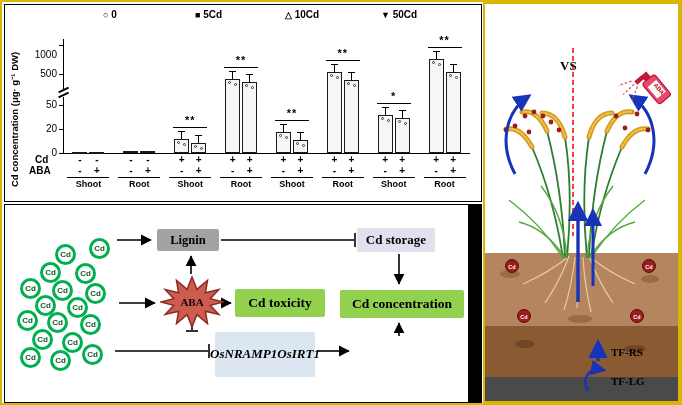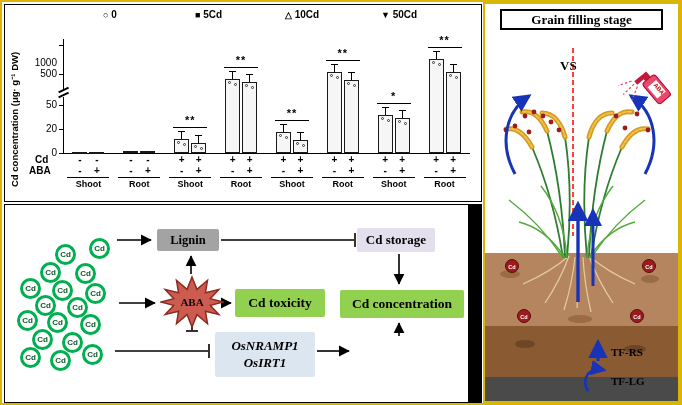--- a/index.html
+++ b/index.html
@@ -18,21 +18,21 @@
 .sign{width:12px;text-align:center}
 .tissue{border-top:1px solid #000;text-align:center;font-size:9px;font-weight:700;padding-top:1px}
 .dot{width:3px;height:3px;border-radius:50%;border:1px solid #333;background:#fff}
 .sig{text-align:center;font-size:11px;font-weight:700;letter-spacing:1px}
 .lgitem{top:4px;font-size:10px;font-weight:700;white-space:nowrap}
 .lgmark{font-size:9px}
 .breaktick{width:11px;height:1.5px;background:#000;transform:rotate(-25deg)}
 .whitegap{background:#fff}
 #ylabel{position:absolute;left:3px;top:14px;height:168px;writing-mode:vertical-rl;transform:rotate(180deg);font-size:9.5px;font-weight:700;display:flex;align-items:center}
 .node{display:flex;align-items:center;justify-content:center;font-family:"Liberation Serif",serif;font-weight:700;font-size:13px;border-radius:2px;color:#000}
-#node-genes{flex-direction:column;font-style:italic;line-height:1.25}
+#node-genes{flex-direction:row;font-style:italic;line-height:1.25}
 .cdc{width:21px;height:21px;border:3px solid var(--cd-ring,#00b050);border-radius:50%;background:#fff;color:#0f5a2a;font-size:8px;font-weight:700;display:flex;align-items:center;justify-content:center}
 .absvg{position:absolute;left:0;top:0}
 .arr{stroke:#000;stroke-width:1.6}
 .startext{font:700 11px "Liberation Serif",serif;text-anchor:middle;fill:#140303}
 #rp-title{position:absolute;left:15px;top:5px;width:163px;height:21px;border:2px solid #000;background:#fff;display:flex;align-items:center;justify-content:center;font:700 13px "Liberation Serif",serif;z-index:2}
 .vs{font:700 13px "Liberation Serif",serif;fill:#000}
 .leg{font:700 11px "Liberation Serif",serif;fill:#000}
 .cdsoil{font:700 5.5px "Liberation Sans",sans-serif;fill:#fff;text-anchor:middle}
 .spraylabel{font:700 6px "Liberation Sans",sans-serif;fill:#c00;text-anchor:start}
 </style>
@@ -54,21 +54,21 @@
         <div class="vline" style="left: 58px; top: 34px; width: 1px; height: 115px;"></div>
         <div class="hline" style="left: 54px; top: 148px; width: 4px; height: 1px;"></div>
         <div class="ticklabel" style="left: 14px; top: 142px; width: 38px;">0</div>
         <div class="hline" style="left: 54px; top: 124px; width: 4px; height: 1px;"></div>
         <div class="ticklabel" style="left: 14px; top: 118px; width: 38px;">20</div>
         <div class="hline" style="left: 54px; top: 100px; width: 4px; height: 1px;"></div>
         <div class="ticklabel" style="left: 14px; top: 94px; width: 38px;">50</div>
         <div class="hline" style="left: 54px; top: 69px; width: 4px; height: 1px;"></div>
         <div class="ticklabel" style="left: 14px; top: 63px; width: 38px;">500</div>
         <div class="hline" style="left: 54px; top: 40px; width: 4px; height: 1px;"></div>
-        <div class="ticklabel" style="left: 14px; top: 52px; width: 38px; text-align: right;">1000</div>
+        <div class="ticklabel" style="left: 14px; top: 44px; width: 38px; text-align: right;">1000</div>
         <div class="whitegap" style="left: 57px; top: 84px; width: 3px; height: 8px;"></div>
         <div class="breaktick" style="left: 53px; top: 84px;"></div>
         <div class="breaktick" style="left: 53px; top: 89px;"></div>
         <div class="rowlabel" style="left: 30px; top: 150px;">Cd</div>
         <div class="rowlabel" style="left: 24px; top: 161px;">ABA</div>
         <div class="bar" style="left: 67.4375px; top: 147.04px; width: 15px; height: 0.96px;"></div>
         <div class="sign" style="left: 68.9375px; top: 150px;">-</div>
         <div class="sign" style="left: 68.9375px; top: 161px;">-</div>
         <div class="bar" style="left: 84.4375px; top: 147.232px; width: 15px; height: 0.768px;"></div>
         <div class="sign" style="left: 85.9375px; top: 150px;">-</div>
@@ -245,21 +245,20 @@
       <span>OsIRT1</span>
     </div>
 
     <svg class="absvg" width="64" height="56" style="left:155px;top:69px">
       <polygon id="star-poly" style="fill:var(--star-fill,#cd5c50);stroke:var(--star-edge,#8e2a20)" stroke-width="1.5" points="63.0,28.0 50.4,31.4 58.8,40.5 45.4,37.2 47.5,49.7 36.9,40.6 32.0,53.0 27.1,40.6 16.5,49.7 18.6,37.2 5.2,40.5 13.6,31.4 1.0,28.0 13.6,24.6 5.2,15.5 18.6,18.8 16.5,6.3 27.1,15.4 32.0,3.0 36.9,15.4 47.5,6.3 45.4,18.8 58.8,15.5 50.4,24.6"></polygon>
       <text class="startext" x="32" y="32">ABA</text>
     </svg>
   </div>
 
   <div id="right-panel" class="panel">
-    <div id="rp-title">Grain filling stage</div>
     <svg class="absvg" width="193" height="397" viewBox="0 0 193 397">
       <defs>
         <marker id="bl" markerWidth="6" markerHeight="6" refX="5" refY="3" orient="auto">
           <path d="M0,0L6,3L0,6z" style="fill:var(--arrow-blue,#1733b8)"></path>
         </marker>
       </defs>
 
       <g>
         <rect x="0" y="249" width="193" height="73" style="fill:var(--soil-light,#b5855f)"></rect>
         <rect x="0" y="322" width="193" height="51" style="fill:var(--soil-dark,#8a5a33)"></rect>

